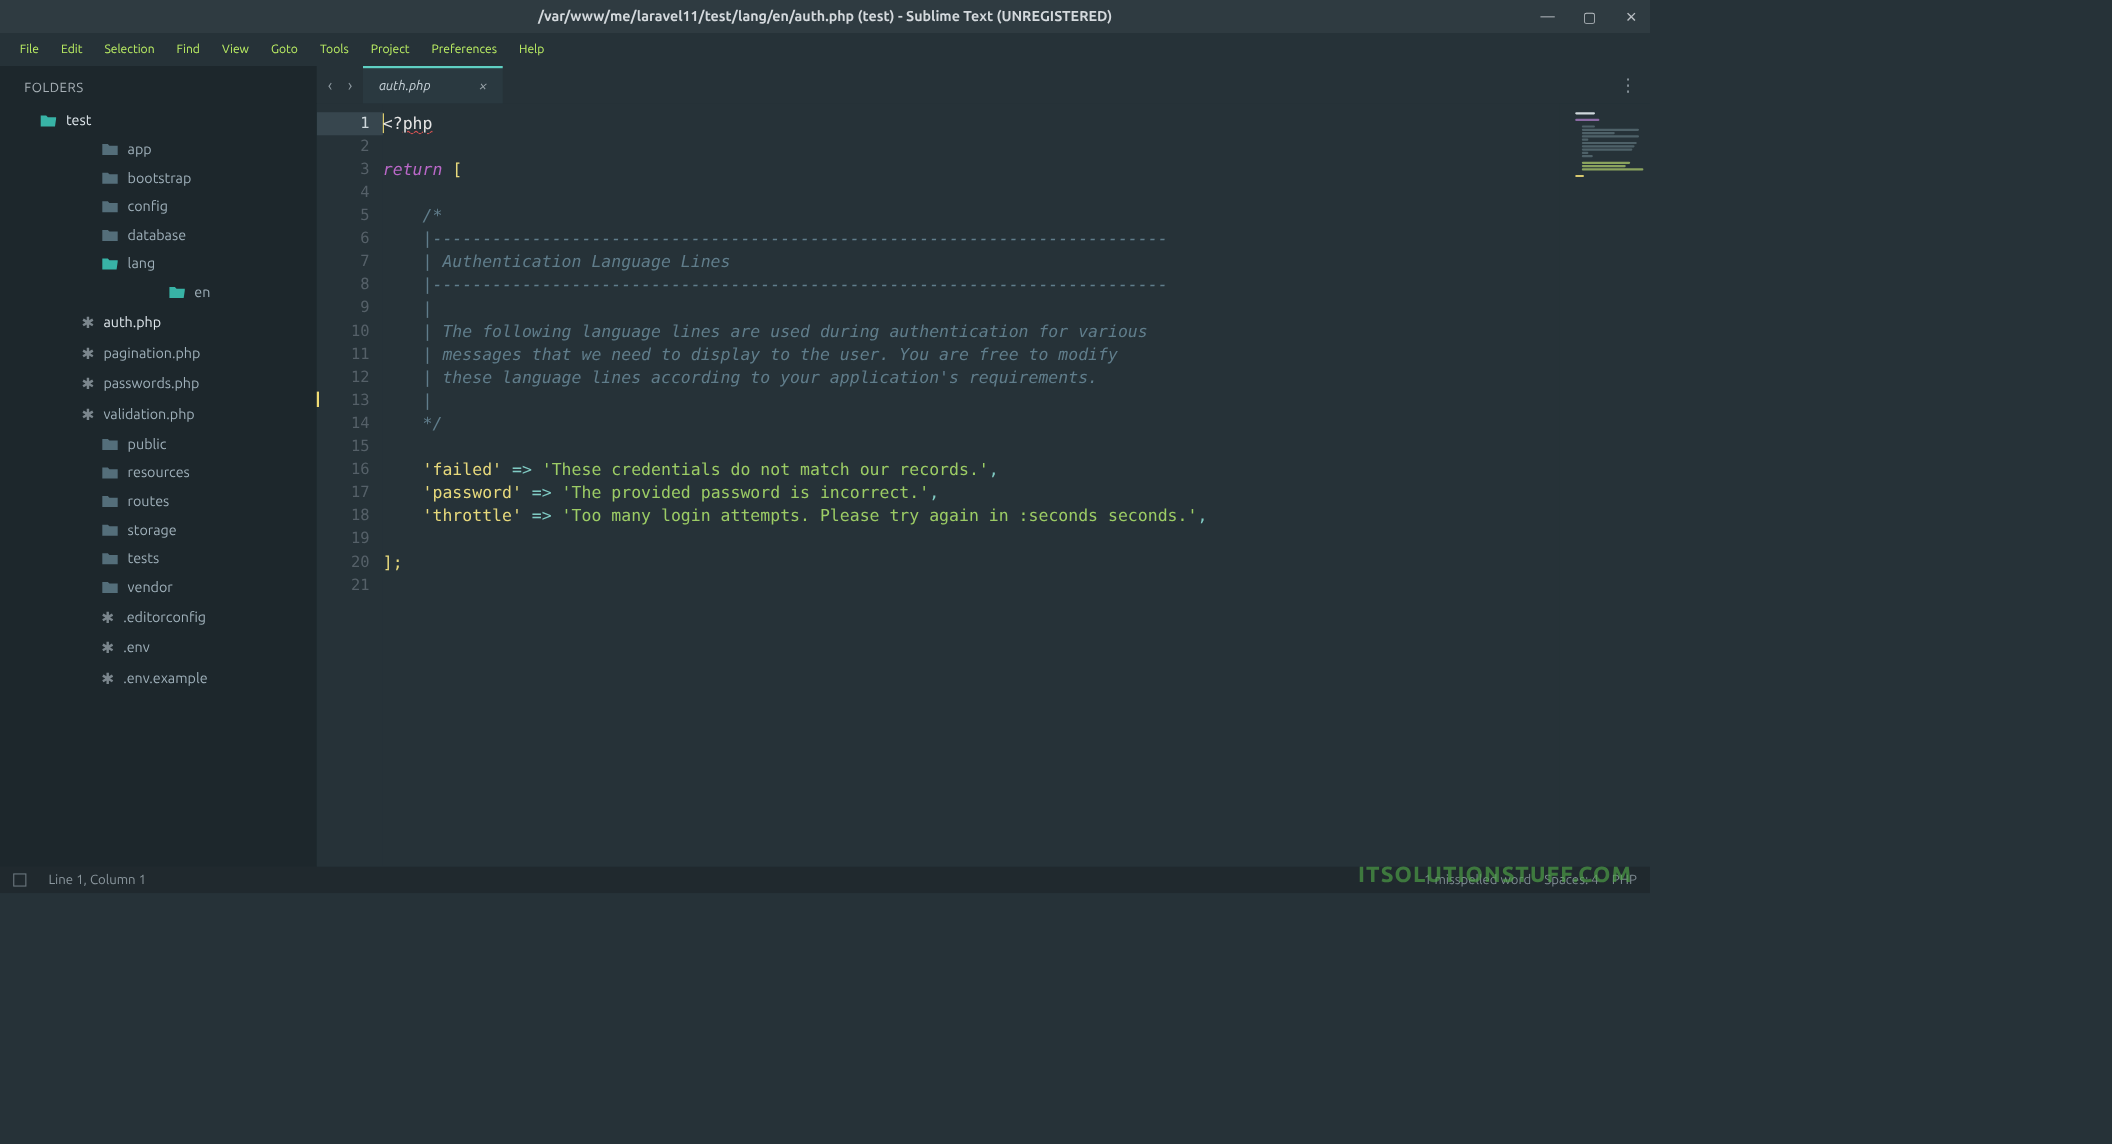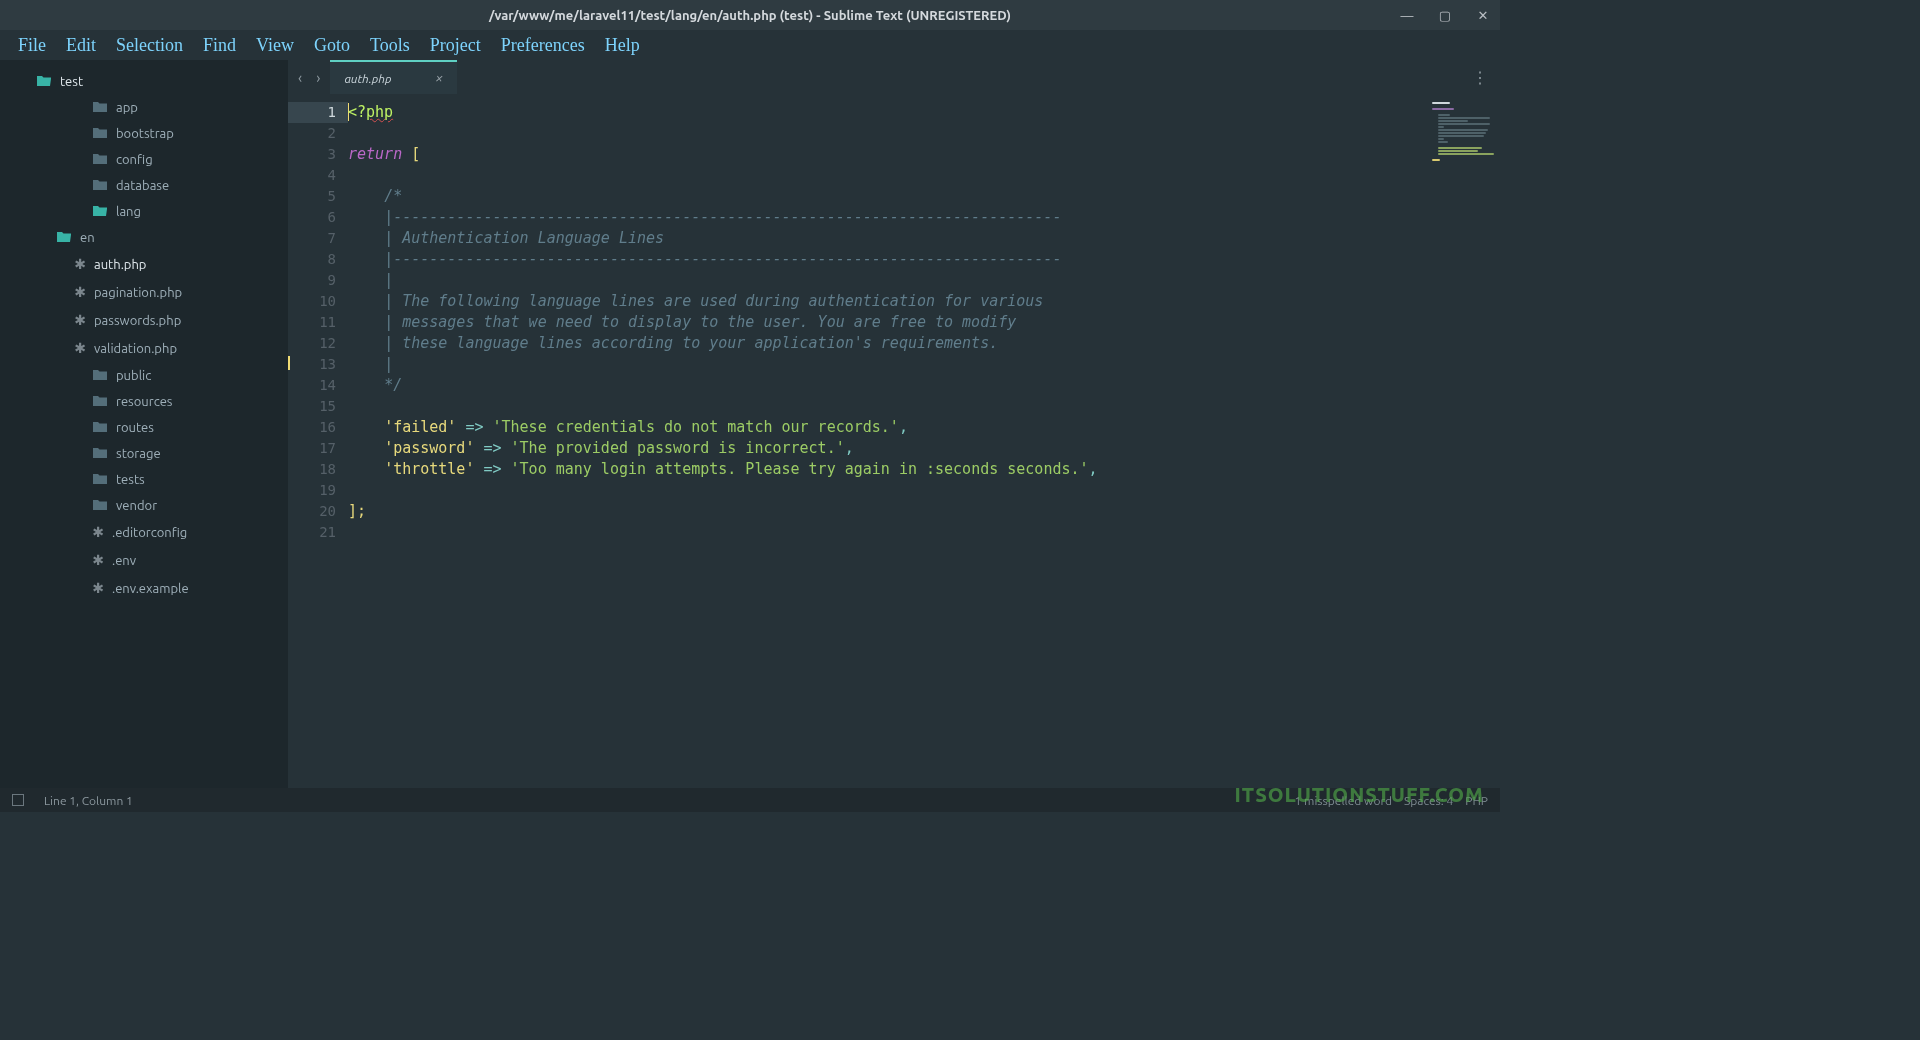--- a/index.html
+++ b/index.html
@@ -33,24 +33,23 @@
 .menubar {
   height: 30px;
   background: #263238;
   display: flex;
   align-items: center;
   padding: 0 8px;
   gap: 0;
 }
 .menu-item {
   padding: 4px 10px;
-  color: #7dd3fc;
-  font-size: 18px;
+  color: #bef264;
+  font-size: 11px;
   cursor: pointer;
-  font-family: Liberation Serif, serif;
 }
 
 
 .main { display: flex; height: calc(100% - 30px - 30px - 24px); }
 
 
 .sidebar {
   width: 288px;
   background: #1d272c;
   padding: 8px 0;
@@ -63,21 +62,21 @@
   letter-spacing: 0.5px;
 }
 .tree { font-size: 13px; color: #a7b0b6; }
 .tree-row {
   display: flex; align-items: center; gap: 8px;
   padding: 6px 0;
   cursor: pointer;
 }
 .tree-row.indent-1 { padding-left: 36px; }
 .tree-row.indent-2 { padding-left: 60px; margin-left: 32px; }
-.tree-row.indent-3 { padding-left: 56px; }
+.tree-row.indent-3 { padding-left: 56px; justify-content: center; }
 .tree-row.indent-4 { padding-left: 74px; }
 .folder-icon { width: 16px; height: 12px; display: inline-block; }
 .folder-icon svg { width: 16px; height: 12px; display: block; }
 .file-icon { color: #7b868d; font-size: 14px; width: 12px; text-align: center; display: inline-block; }
 .tree-label { color: #9fb0ba; }
 .tree-row.highlight .tree-label { color: #dfe7ec; }
 .tree-row.highlight .folder-icon path { fill: #38b3a6; }
 .tree-row.open .folder-icon path { fill: #38b3a6; }
 .tree-row.file.active .tree-label { color: #dfe7ec; }
 
@@ -128,21 +127,21 @@
   line-height: 21px;
   white-space: pre;
   color: #c0cdd2;
   position: relative;
 }
 .code .caret {
   border-left: 1px solid #f0db74;
   position: absolute;
   left: 0; top: 9px; height: 18px;
 }
-.php-tag { color: #bef264; position: relative; }
+.php-tag { color: #e5e5e5; position: relative; }
 .php-tag .underline-red { text-decoration: underline wavy #d05050; text-decoration-thickness: 1px; }
 .kw { color: #ba68c8; font-style: italic; }
 .brack { color: #e7d97c; }
 .comment { color: #607d8b; font-style: italic; }
 .str { color: #9ccc65; }
 .key { color: #e7d97c; text-align: center; }
 .op { color: #80cbc4; }
 .punc { color: #80cbc4; }
 .semicol { color: #e7d97c; }
 
@@ -195,20 +194,21 @@
   <span class="menu-item">Goto</span>
   <span class="menu-item">Tools</span>
   <span class="menu-item">Project</span>
   <span class="menu-item">Preferences</span>
   <span class="menu-item">Help</span>
 </div>
 
 <div class="main">
 
   <div class="sidebar">
+    <div class="sidebar-header">FOLDERS</div>
     <div class="tree" id="tree">
         <div class="tree-row indent-1 highlight open">
           <span class="folder-icon">
             <svg viewBox="0 0 16 12">
               <path fill="#38b3a6" d="M1 1h5l1.5 1.5H15V4H2L1 11zM2 4h13l-1 7H1z"></path>
             </svg>
           </span>
           <span class="tree-label">test</span>
         </div>
         <div class="tree-row indent-2">

